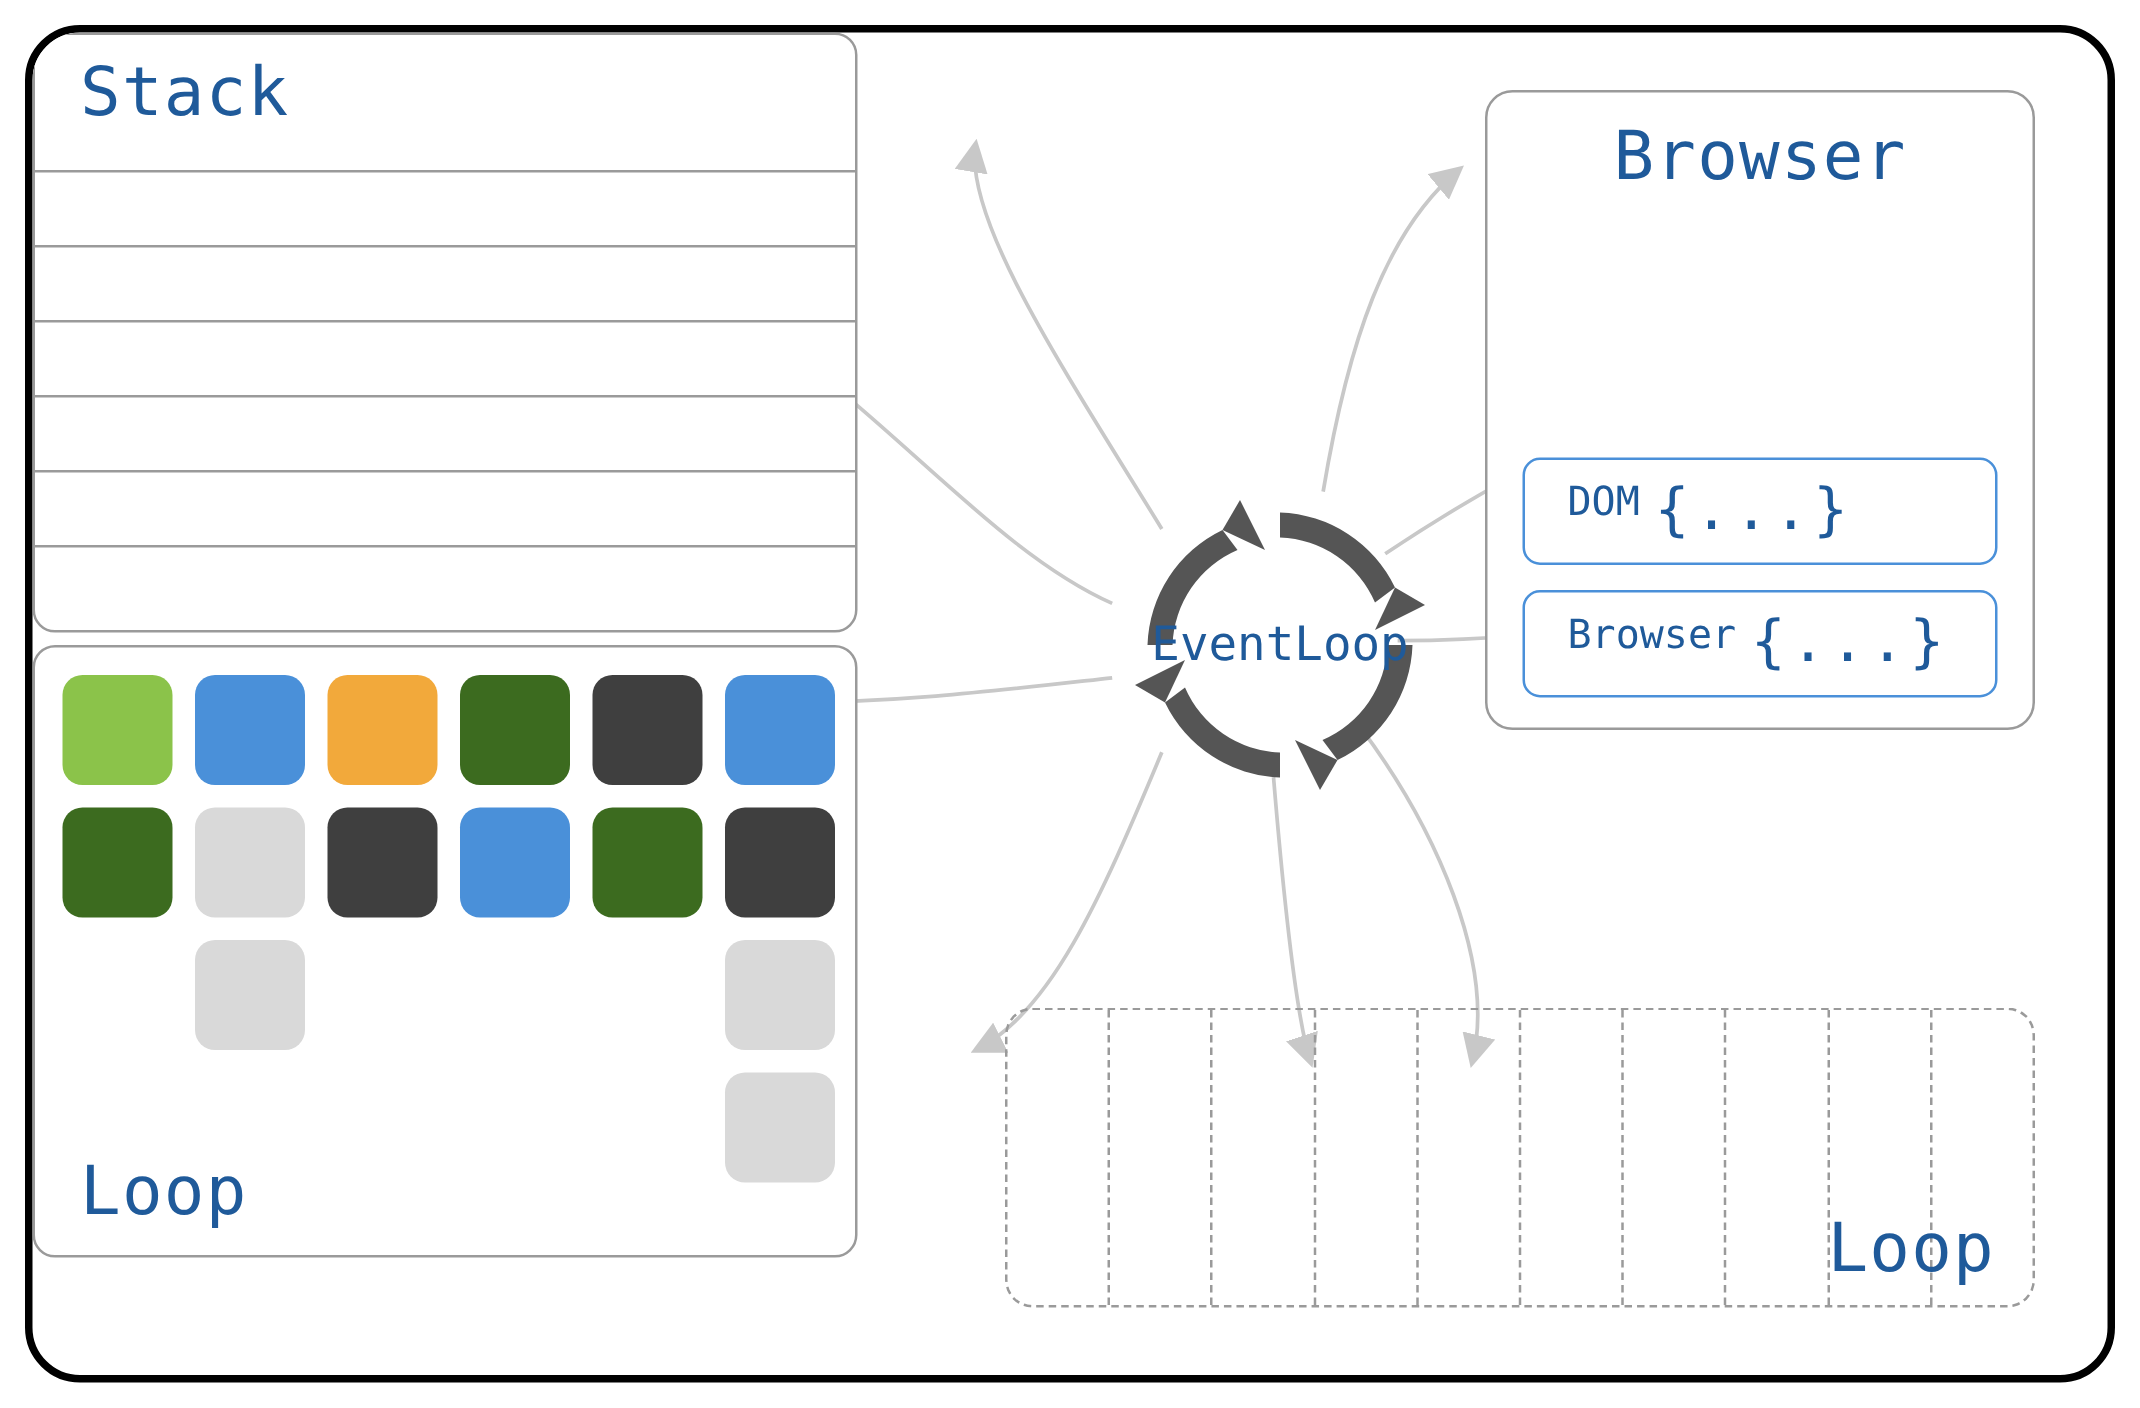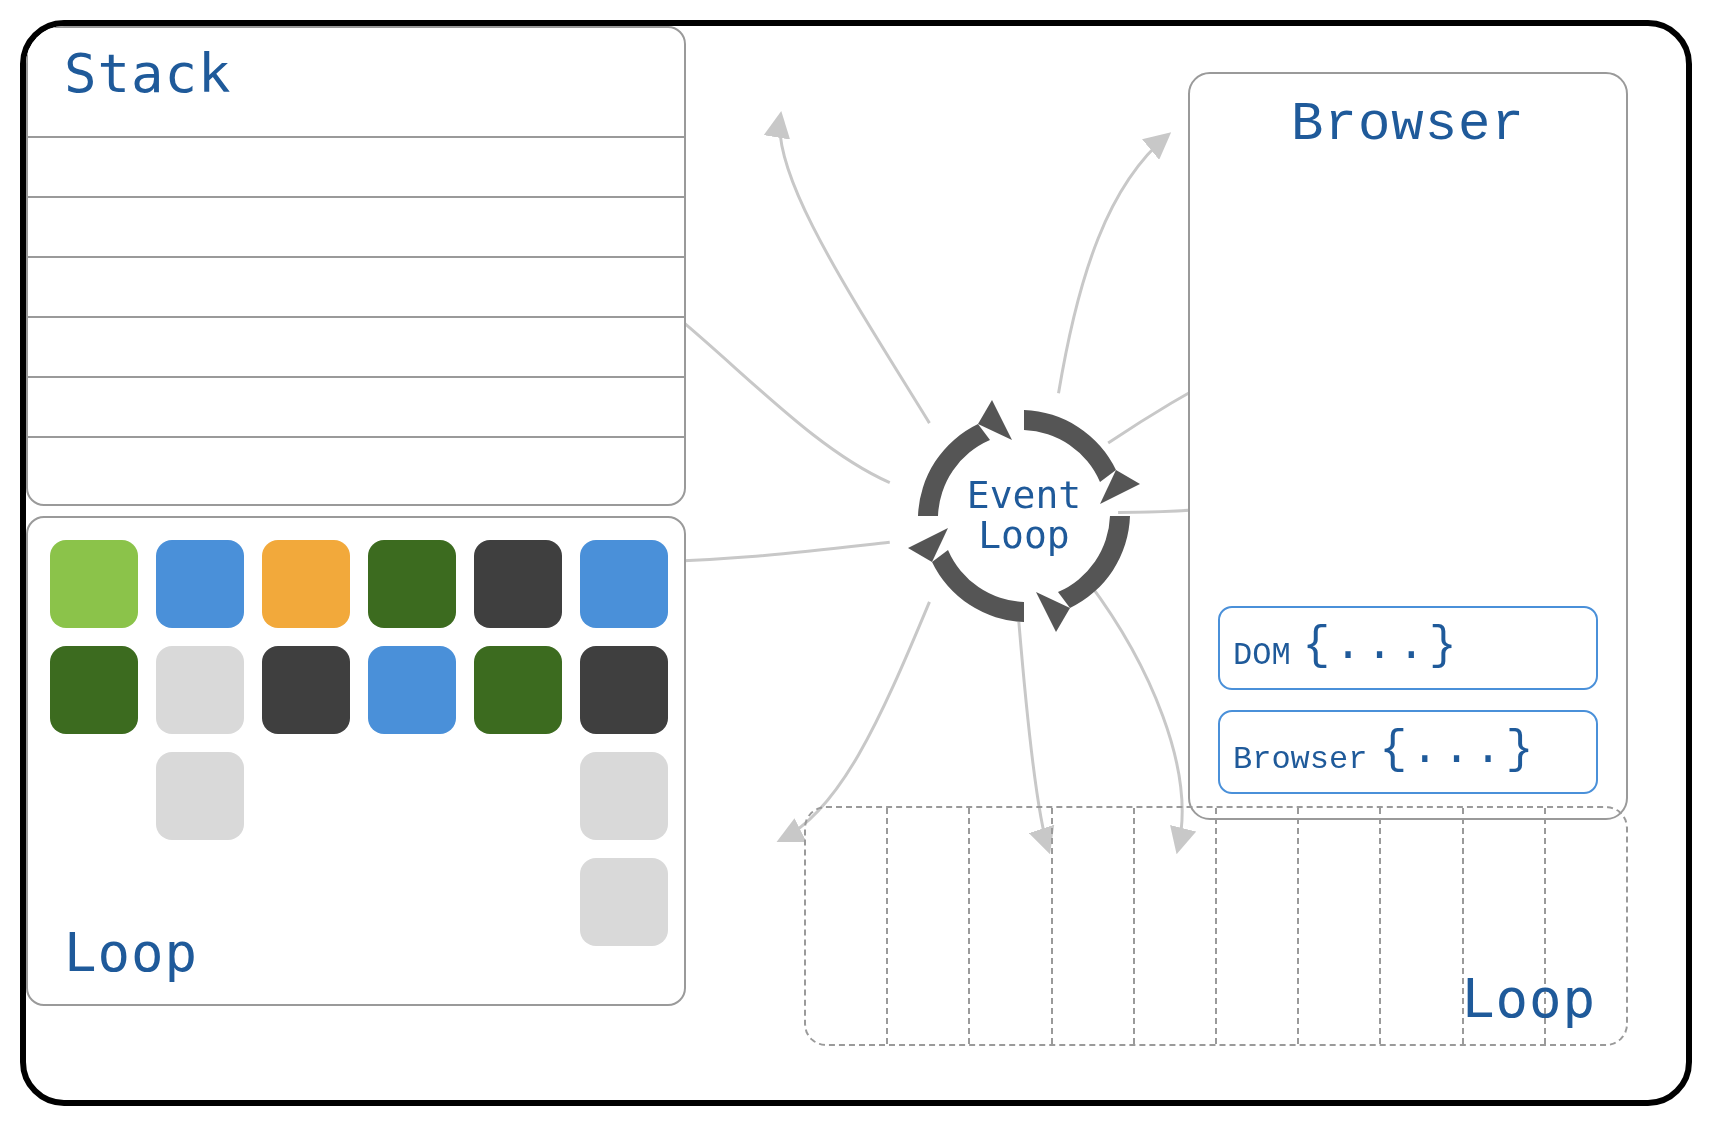--- a/index.html
+++ b/index.html
@@ -54,34 +54,34 @@
   .c-lime   { background:#8bc34a; }
   .c-blue   { background:#4a90d9; }
   .c-orange { background:#f2a93b; }
   .c-dgreen { background:#3c6b1f; }
   .c-dark   { background:#3f3f3f; }
   .c-grey   { background:#d9d9d9; }
   .empty { visibility: hidden; }
   .heap-title { position:absolute; left: 36px; bottom: 20px; }
 
   
-  .api-box { right: 58px; top: 46px; width: 440px; height: 748px; font-family: Liberation Mono, monospace; }
+  .api-box { right: 58px; top: 46px; width: 440px; height: 512px; }
   .api-title {
     position:absolute; top: 20px; left: 0; right: 0;
     text-align: center; line-height: 1.15;
   }
   .api-items { position:absolute; left: 28px; right: 28px; bottom: 24px; }
   .api-item {
     border: 2px solid #4a90d9;
     border-radius: 14px;
     color: #1f5a9a;
-    padding: 14px 13px;
+    padding: 14px 34px;
     margin-top: 20px;
     font-size: 32px;
-    display: flex; align-items: flex-end; gap: 12px;
+    display: flex; align-items: flex-start; gap: 12px;
     white-space: nowrap;
   }
   .api-item .braces { font-size: 46px; letter-spacing: 4px; position: relative; top: -2px; }
 
   
   .queue-box {
     position:absolute;
     left: 778px; right: 58px; bottom: 54px; height: 240px;
     border: 2.5px dashed #9a9a9a;
     border-radius: 22px;
@@ -92,21 +92,21 @@
   .queue-title { position:absolute; right: 90px; bottom: 70px; }
 
   
   .event-loop {
     position:absolute;
     left: 878px; top: 370px; width: 240px; height: 240px;
   }
   .event-loop svg { position:absolute; inset:0; }
   .event-label {
     position:absolute; inset:0;
-    display:flex; flex-direction:column;
+    display:flex; flex-direction:row;
     align-items:center; justify-content:center;
     color:#1f5a9a; font-size: 38px; line-height: 1.05;
   }
 
   
   .arrows-layer {
     position:absolute; inset:0; pointer-events:none;
   }
 </style>
 </head>

